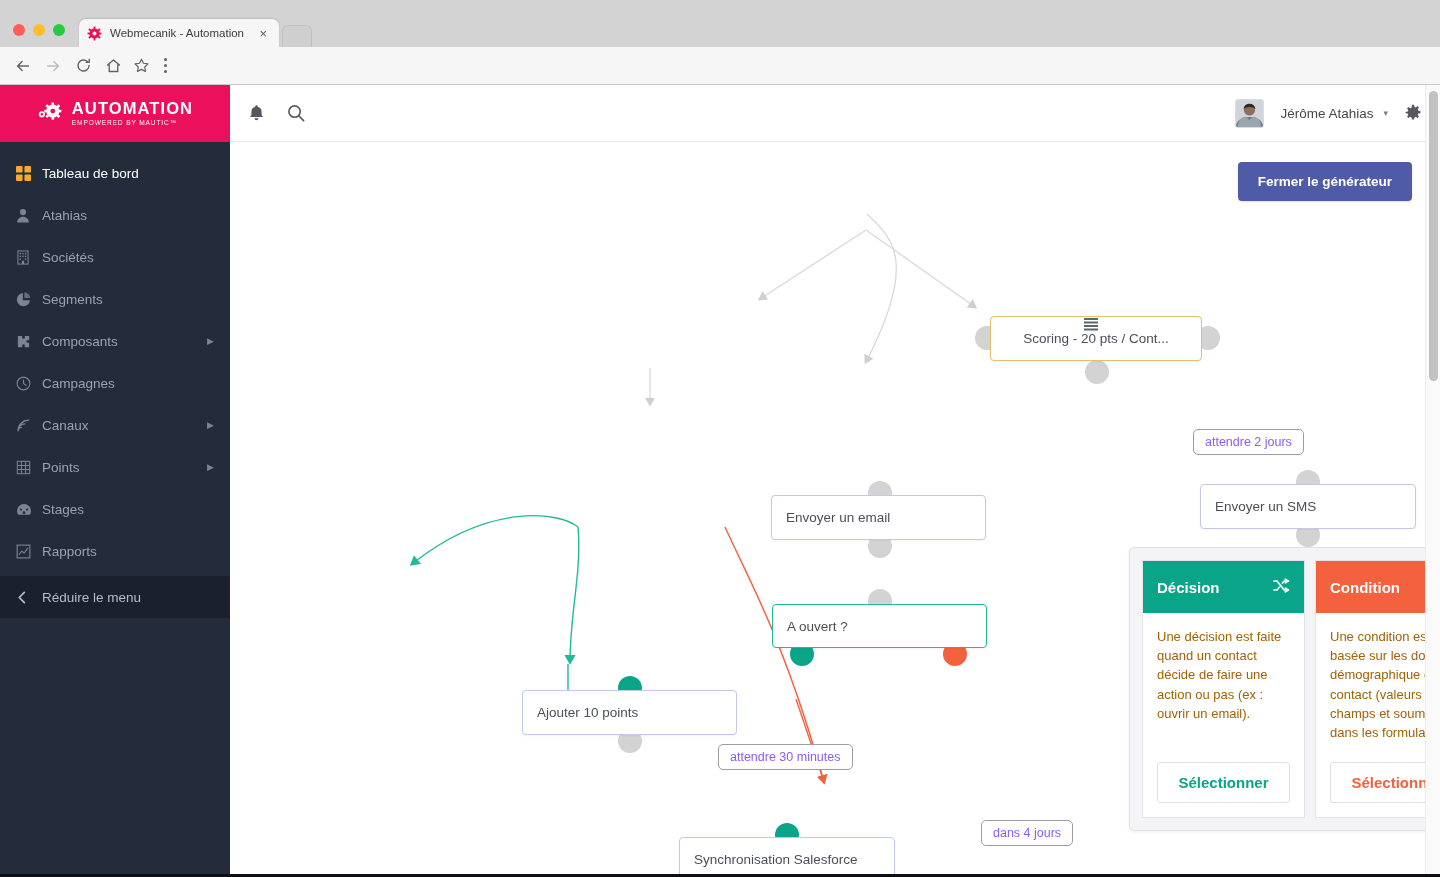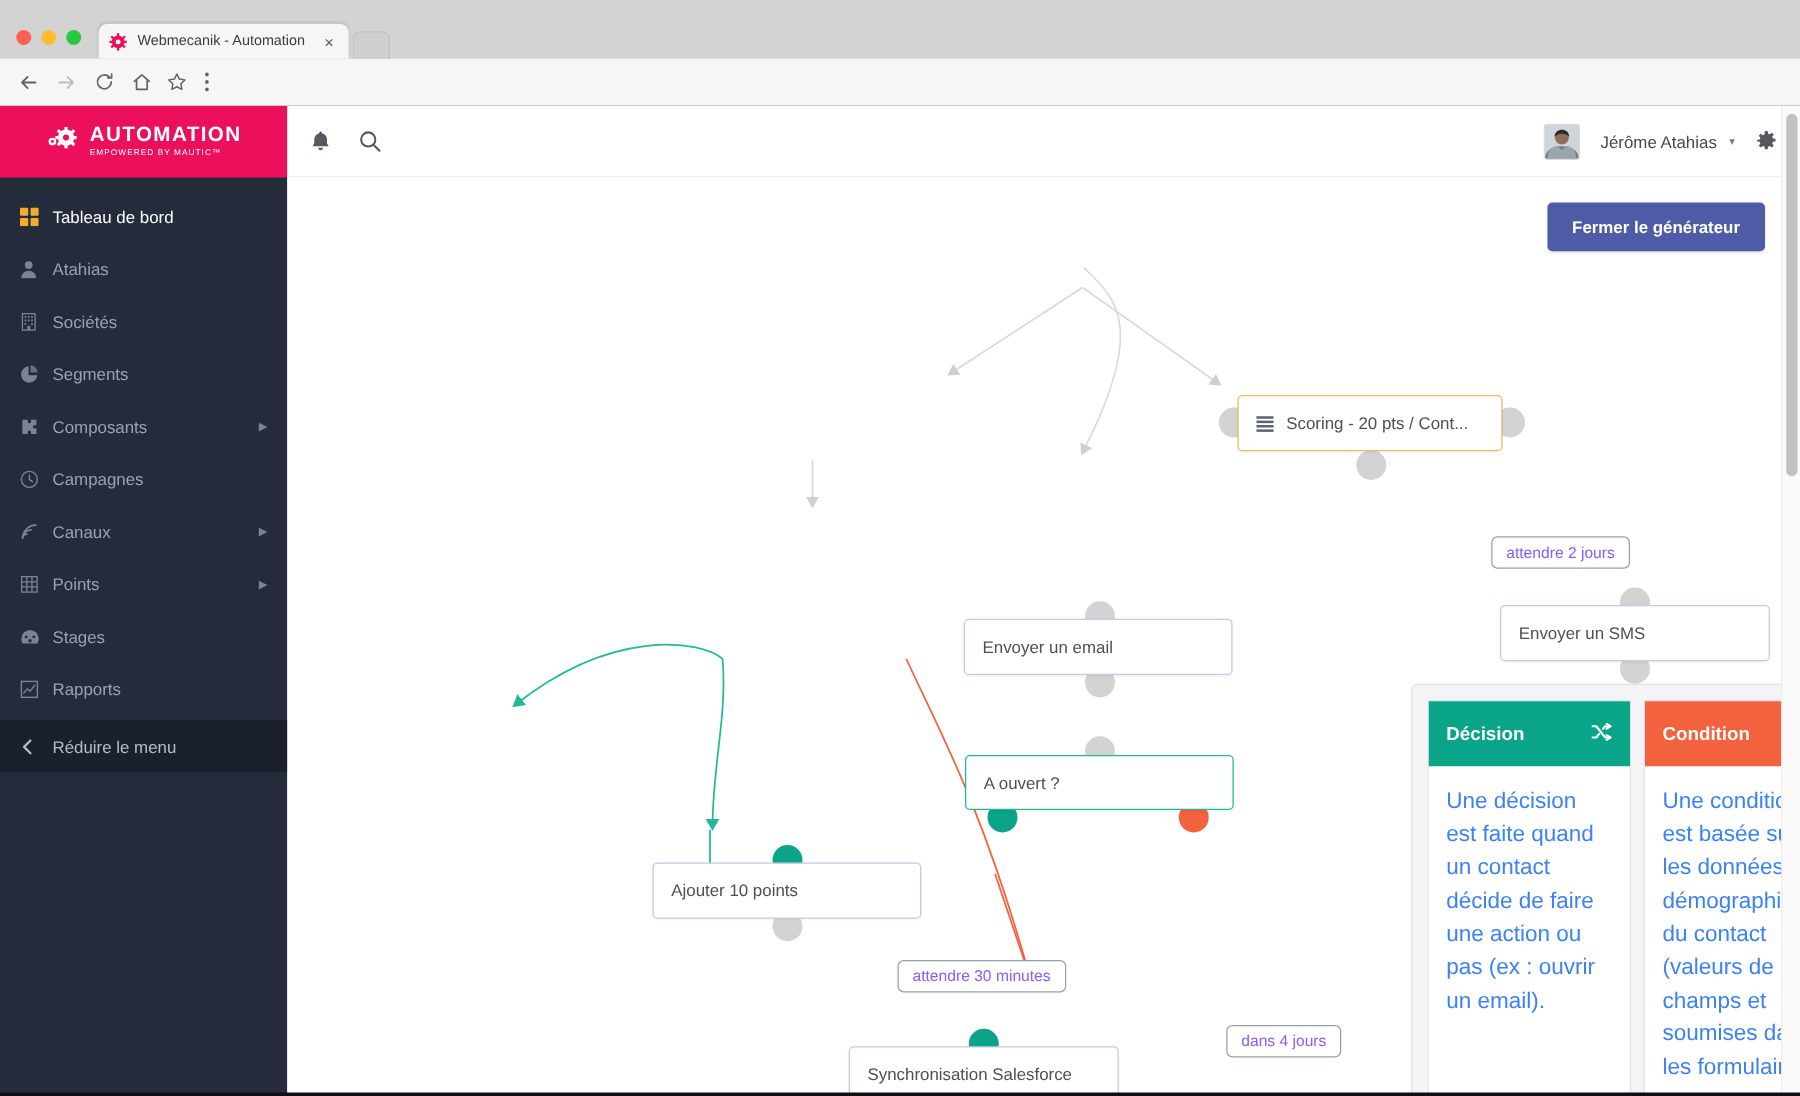--- a/index.html
+++ b/index.html
@@ -127,21 +127,21 @@
 
   svg.wires { position: absolute; left:0; top:0; width: 100%; height: 100%;
               pointer-events: none; }
 
   .node {
     position: absolute; background: #fff; border: 1px solid #c5c9e8;
     border-radius: 4px; display: flex; align-items: center;
     padding: 0 14px; font-size: 13.5px; color: #4a4f58;
     box-shadow: 0 1px 2px rgba(0,0,0,.05); z-index: 3;
   }
-  .node.source { border: 1.5px solid #e5bf6a; }
+  .node.source { border: 1.5px solid #e5bf6a; flex-direction: column; }
   .node.decision { border: 1.5px solid #22b99a; }
   .node .nd-icon { margin-right: 10px; color: #5d6470; display:flex; align-items:center;}
 
   .label-pill {
     position: absolute; background: #fff; border: 1px solid #9b9ea5;
     border-radius: 5px; padding: 5px 11px; font-size: 12.5px;
     color: #8b5cf6; z-index: 4; white-space: nowrap;
   }
 
   .conn {
@@ -160,21 +160,21 @@
   .dc-card {
     width: 163px; background: #fff; border: 1px solid #e4e4e8;
     display: flex; flex-direction: column;
   }
   .dc-head {
     height: 52px; display: flex; align-items: center; justify-content: space-between;
     padding: 0 14px; color: #fff; font-size: 15px; font-weight: bold;
   }
   .dc-head.green { background: #0aa588; }
   .dc-head.red   { background: #f4613e; }
-  .dc-body { padding: 14px 14px 10px 14px; font-size: 18px; color: #3b82f6;
+  .dc-body { padding: 14px 14px 10px 14px; font-size: 13px; color: #a16207;
              line-height: 1.48; flex: 1; }
   .dc-foot { padding: 10px 14px 14px 14px; }
   .dc-btn {
     width: 100%; background: #fff; border: 1px solid #e0e0e4; border-radius: 3px;
     padding: 11px 4px; font-size: 15px; font-weight: bold; cursor: pointer;
     font-family: "Liberation Sans", sans-serif;
   }
   .dc-btn.green { color: #0aa588; }
   .dc-btn.red   { color: #f4613e; }
 
@@ -536,21 +536,21 @@
 
         <div class="node" style="left:292px; top:548px; width:215px; height:45px;">
           <span>Ajouter 10 points</span>
         </div>
 
         <div class="node" style="left:449px; top:695px; width:216px; height:45px;">
           <span>Synchronisation Salesforce</span>
         </div>
 
         <div class="label-pill" style="left:963px; top:287px;">attendre 2 jours</div>
-        <div class="label-pill" style="left:488px; top:626px;">attendre 30 minutes</div>
+        <div class="label-pill" style="left:488px; top:602px;">attendre 30 minutes</div>
         <div class="label-pill" style="left:751px; top:678px;">dans 4 jours</div>
 
         <div class="dc-panel" style="left:899px; top:405px;">
 
           <div class="dc-card">
             <div class="dc-head green">
               <span>Décision</span>
               <span>
                 <svg width="17" height="15" viewBox="0 0 18 16" fill="none" stroke="#fff" stroke-width="1.8" stroke-linecap="round" stroke-linejoin="round">
                   <path d="M1 3.2h3.2l7.6 9.6H15"></path>

